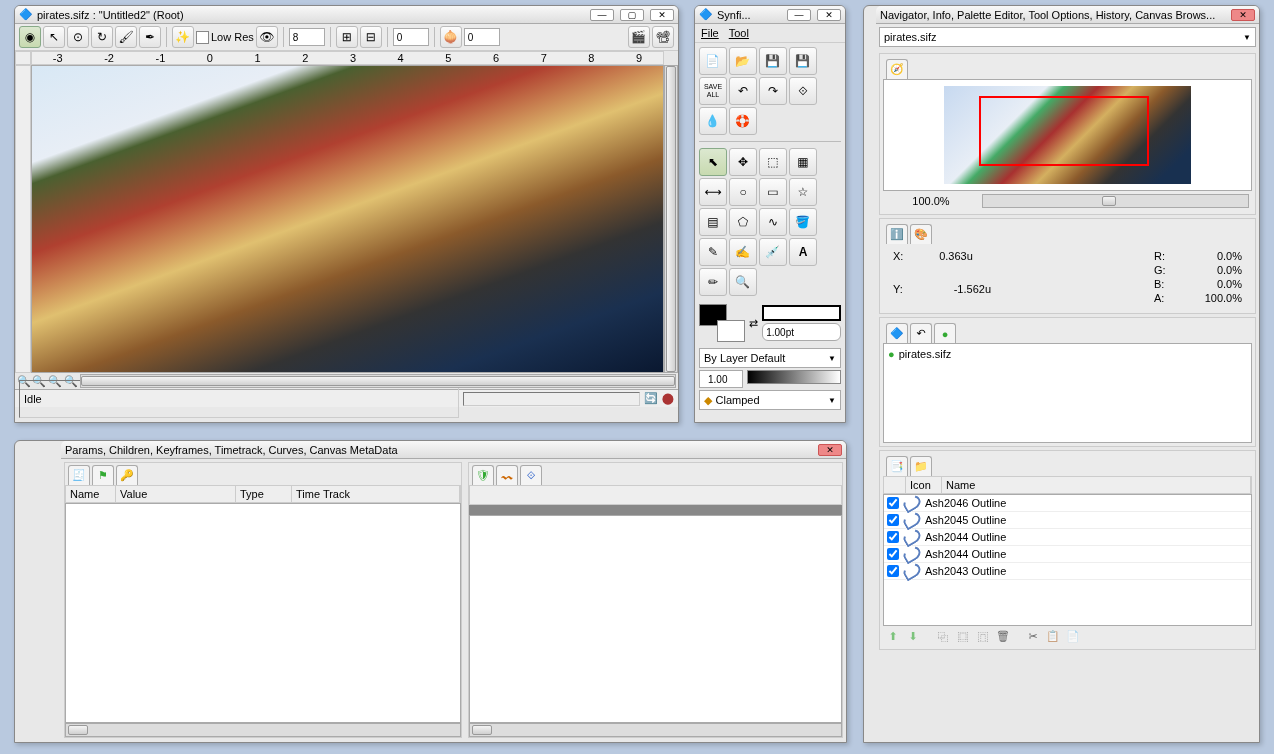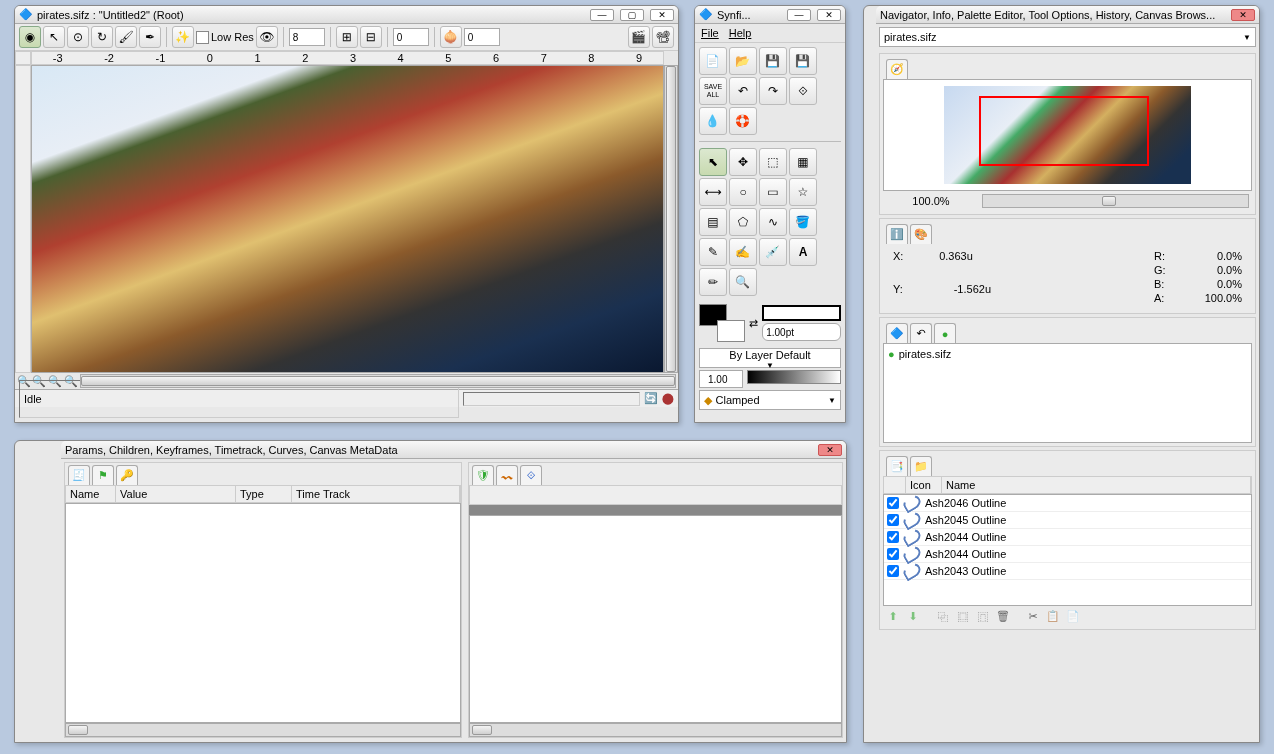--- a/index.html
+++ b/index.html
@@ -134,21 +134,21 @@
   <div class="titlebar">
     <span class="icon">🔷</span>
     <span class="title">Synfi...</span>
     <div class="winbtns">
       <div class="winbtn">―</div>
       <div class="winbtn">✕</div>
     </div>
   </div>
   <div class="menu">
     <span>File</span>
-    <span>Help</span>
+    <span>Tool</span>
   </div>
   <div class="toolgrid" style="width:148px;">
     <div class="tbtn">📄</div>
     <div class="tbtn">📂</div>
     <div class="tbtn">💾</div>
     <div class="tbtn">💾</div>
     <div class="tbtn" style="font-size:7px;line-height:8px;text-align:center;">SAVE ALL</div>
     <div class="tbtn">↶</div>
     <div class="tbtn">↷</div>
     <div class="tbtn">⟐</div>
@@ -181,21 +181,21 @@
     <div style="position:relative;width:46px;height:38px;">
       <div class="colorwell" style="position:absolute;left:0;top:0;width:28px;height:22px;background:#000;"></div>
       <div class="colorwell" style="position:absolute;right:0;bottom:0;width:28px;height:22px;background:#fff;"></div>
     </div>
     <span>⇄</span>
     <div style="flex:1;display:flex;flex-direction:column;gap:2px;">
       <div style="height:16px;border:2px solid #000;background:#fff;"></div>
       <div class="spin" style="width:auto;border-radius:6px;">1.00pt</div>
     </div>
   </div>
-  <div class="dropdown" style="margin:2px 4px;flex-direction:column;">
+  <div class="dropdown" style="margin:2px 4px;">
     <span>By Layer Default</span>
       <span class="arrow">▼</span>
   </div>
   <div style="display:flex;gap:4px;margin:2px 4px;">
     <div class="spin" style="width:44px;padding-left:8px;">1.00</div>
     <div class="gradbar" style="flex:1;"></div>
   </div>
   <div class="dropdown" style="margin:2px 4px;">
     <span><span style="color:#c80;">◆</span> <span>Clamped</span></span>
       <span class="arrow">▼</span>
@@ -273,21 +273,21 @@
   <div class="panel-body" style="border:1px solid #ccc;margin:3px;">
     <div class="tabstrip">
       <div class="tab">📑</div>
       <div class="tab">📁</div>
     </div>
     <div class="listhdr">
       <div style="width:22px;"></div>
       <div style="width:36px;">Icon</div>
       <div style="flex:1;">Name</div>
     </div>
-    <div class="white-area" style="height:112px;overflow:hidden;" id="layer-list">
+    <div class="white-area" style="height:132px;overflow:hidden;" id="layer-list">
         <div class="layerrow">
           <input type="checkbox" checked="" style="">
           <div class="swirl"></div>
           <span>Ash2046 Outline</span>
         </div>
         <div class="layerrow">
           <input type="checkbox" checked="" style="">
           <div class="swirl"></div>
           <span>Ash2045 Outline</span>
         </div>

